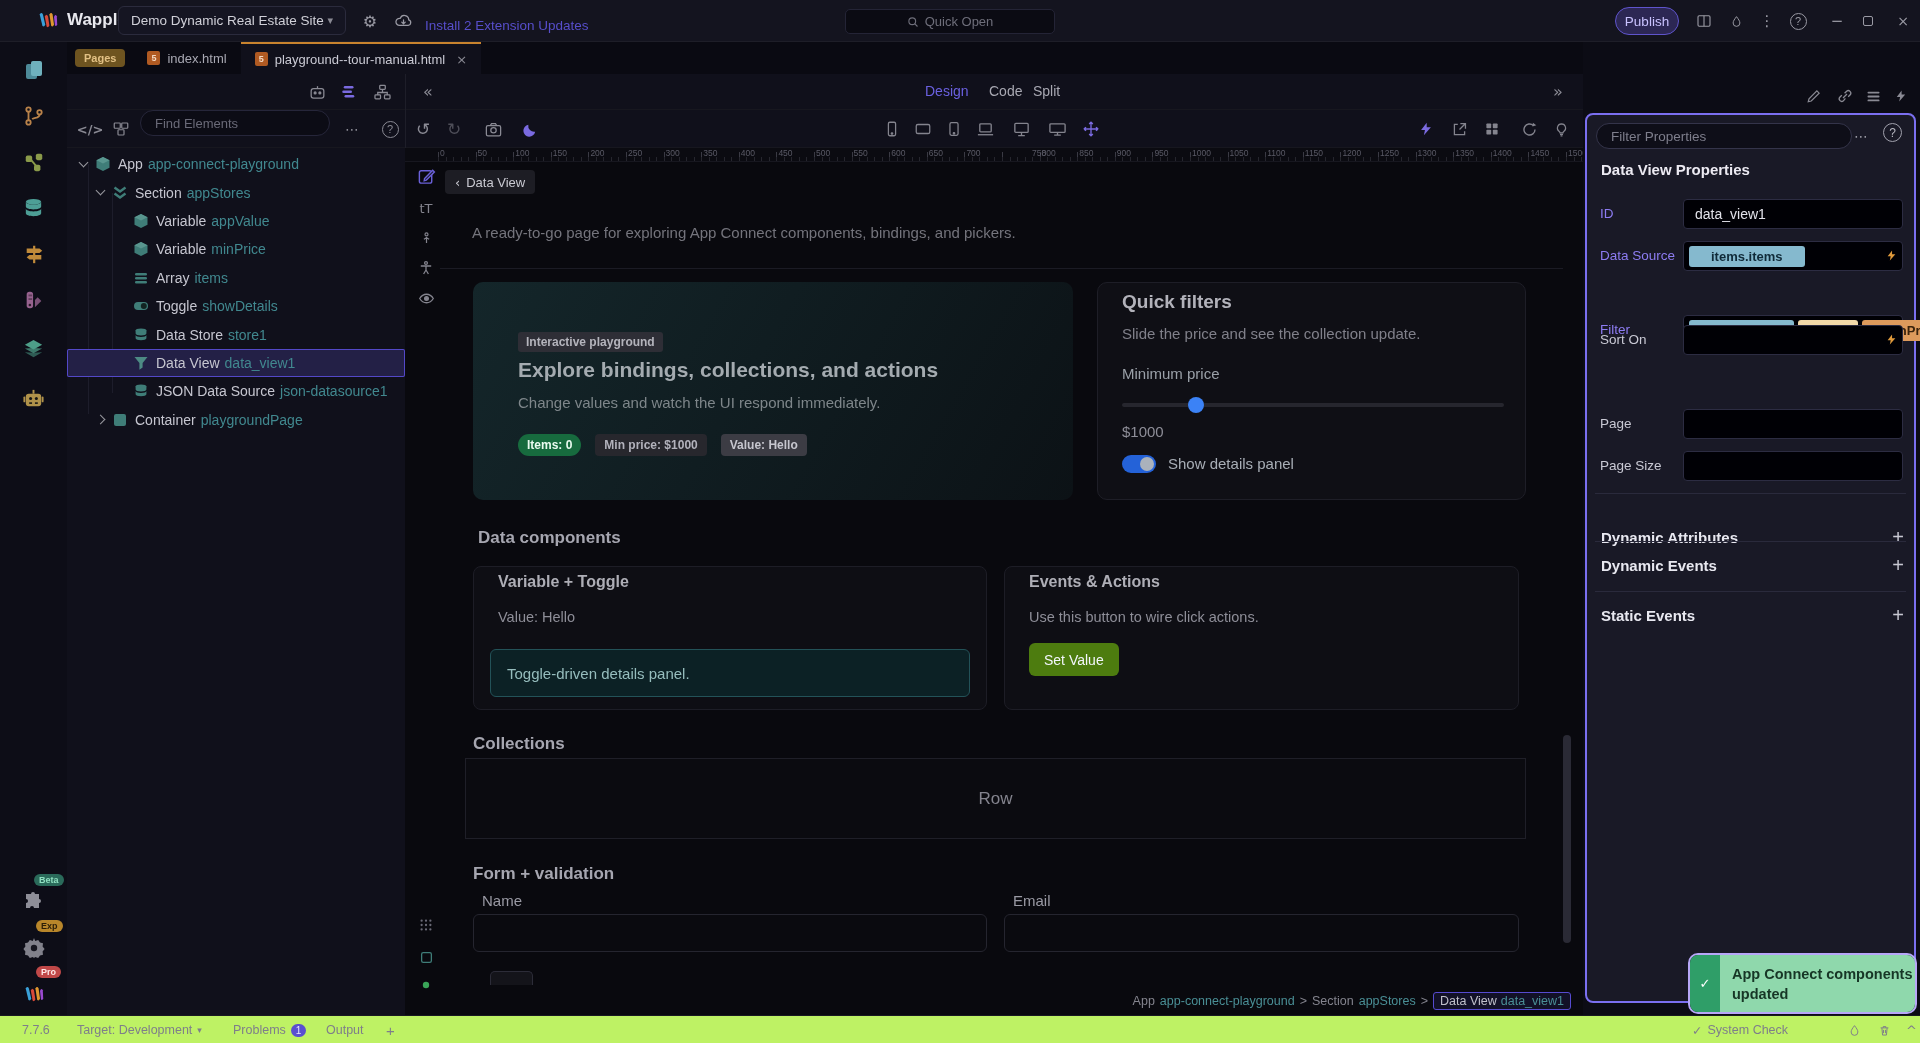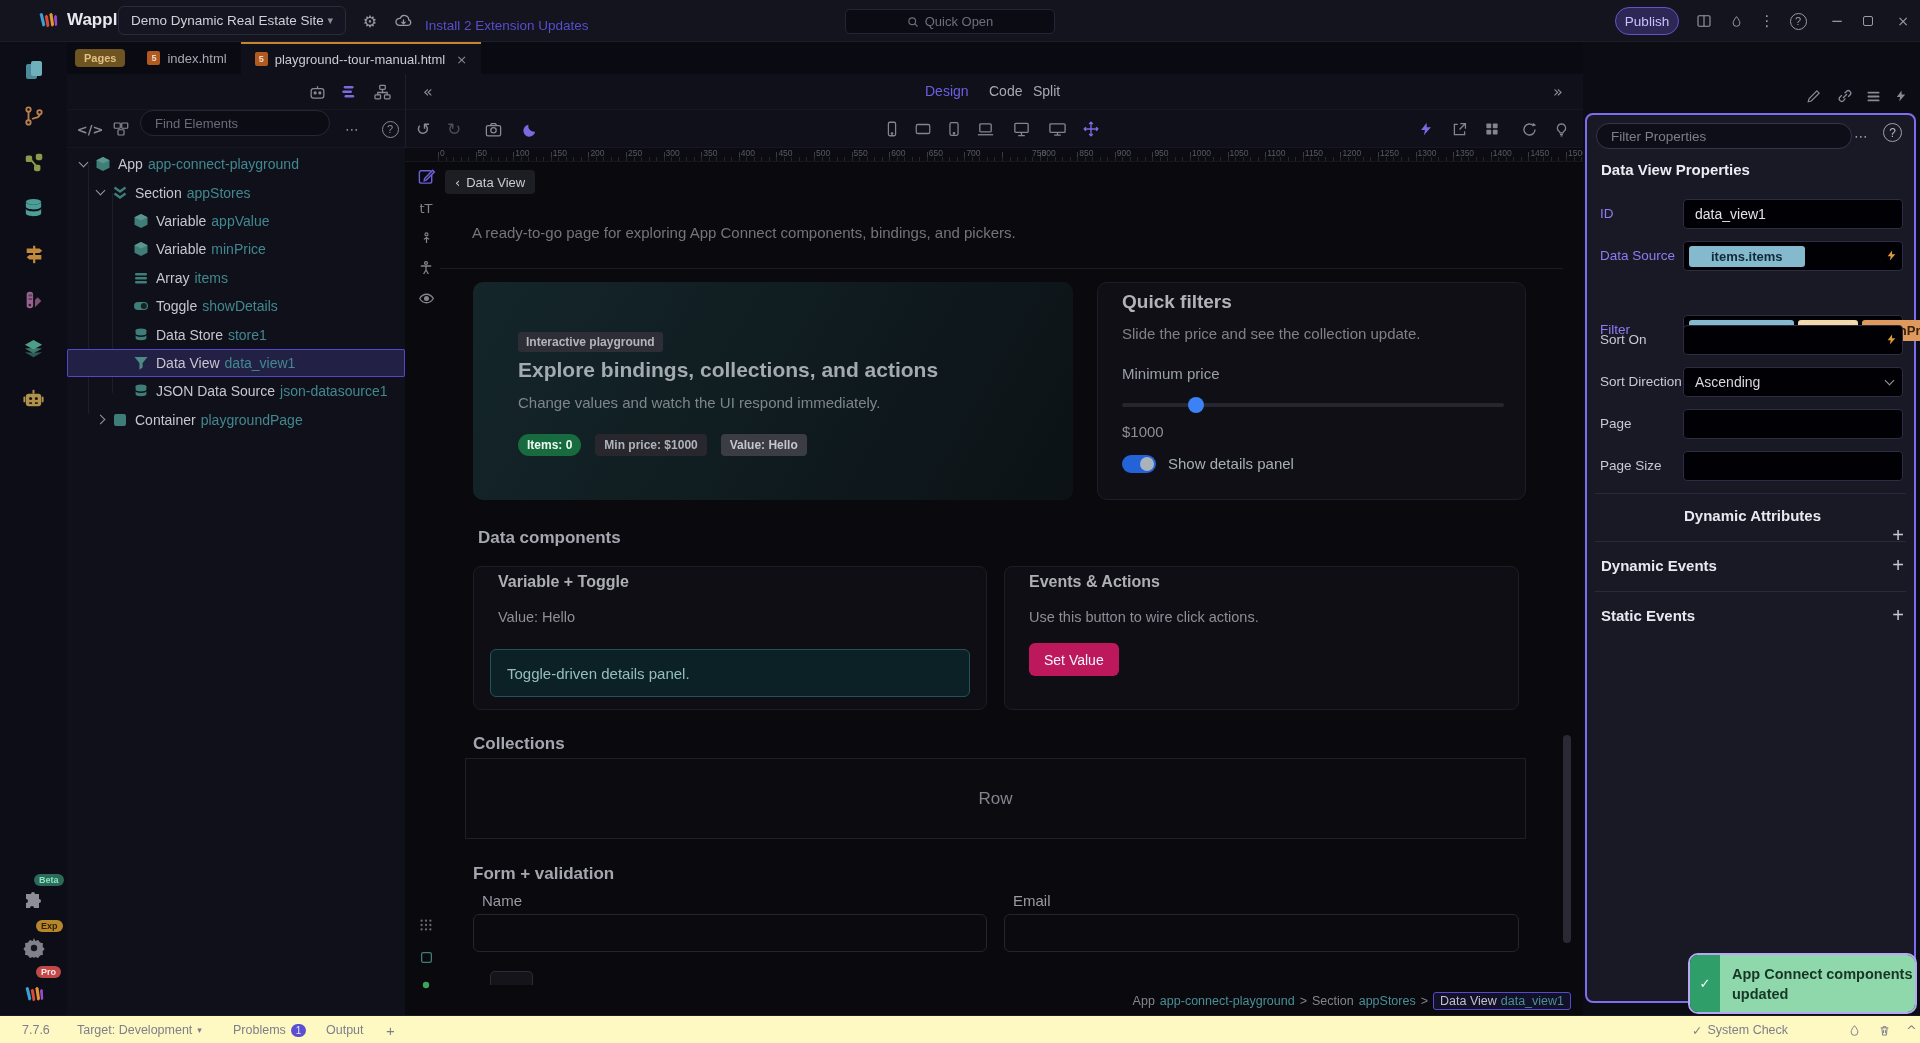--- a/index.html
+++ b/index.html
@@ -91,21 +91,21 @@
   #qf .sval{position:absolute;left:24px;top:140px;font-size:15px;color:#8e8e98;}
   #toggle{position:absolute;left:24px;top:172px;width:34px;height:18px;border-radius:9px;background:#2462d8;}
   #toggle .knob{position:absolute;right:2px;top:2px;width:14px;height:14px;border-radius:50%;background:#aab2bc;}
   #qf .tlab{position:absolute;left:70px;top:172px;font-size:15px;color:#a8aeb6;}
 
   .sect-h{position:absolute;font-size:17px;font-weight:bold;color:#a6a6b0;}
   .card{position:absolute;background:#0e0e14;border:1px solid #1d1d26;border-radius:8px;}
   .card h3{position:absolute;left:24px;top:6px;margin:0;font-size:16px;font-weight:bold;color:#aeaeb6;}
   .card .body{position:absolute;left:24px;top:42px;font-size:14.5px;color:#8e8e98;}
   #vt-panel{position:absolute;left:16px;right:16px;top:82px;height:48px;background:#0c2125;border:1px solid #235258;border-radius:6px;display:flex;align-items:center;padding-left:16px;color:#96bdbd;font-size:15px;}
-  #set-value{position:absolute;left:24px;top:76px;height:33px;padding:0 15px;background:#be185d;border:none;border-radius:6px;color:#f2f6fc;font-size:14px;display:flex;align-items:center;}
+  #set-value{position:absolute;left:24px;top:76px;height:33px;padding:0 15px;background:#4d7c0f;border:none;border-radius:6px;color:#f2f6fc;font-size:14px;display:flex;align-items:center;}
   #col-box{position:absolute;left:60px;top:596px;width:1061px;height:81px;border:1px solid #1f1f28;background:#0b0b10;display:flex;align-items:center;justify-content:center;color:#84848e;font-size:17px;}
   .flabel{position:absolute;font-size:15px;color:#9a9aa4;}
   .finput{position:absolute;height:38px;background:#0a0a0f;border:1px solid #25252f;border-radius:6px;}
   #stub-btn{position:absolute;left:85px;top:809px;width:43px;height:14px;border:1px solid #2c2c38;border-bottom:none;border-radius:5px 5px 0 0;background:#14141a;}
   #cv-scroll{position:absolute;left:1158px;top:661px;width:8px;height:208px;background:#2a2a35;border-radius:4px;}
   #crumb{position:absolute;right:12px;top:918px;font-size:12.5px;color:#84848e;display:flex;align-items:center;gap:5px;}
   #crumb .nm{color:#4a8f96;}
   #crumb .chip{border:1px solid #564bd0;background:rgba(90,80,220,.12);border-radius:3px;padding:1px 6px;display:flex;gap:4px;}
   #crumb .chip .ty{color:#c0c0ca;}
   .mini-ic{position:absolute;left:10px;display:flex;align-items:center;justify-content:center;width:22px;height:22px;color:#8a8a94;}
@@ -133,21 +133,21 @@
   .psect{position:absolute;left:14px;right:10px;height:28px;display:flex;align-items:center;}
   .psect .lbl{font-size:15px;font-weight:bold;color:#e8e8f0;}
   .psect .plus{margin-left:auto;color:#c8c8d2;font-size:20px;font-weight:300;}
 
   
   #toast{position:absolute;left:1688px;top:953px;width:229px;height:61px;border:2px solid #b7a7f7;border-radius:10px;overflow:hidden;display:flex;z-index:50;}
   #toast .tick{width:30px;background:#2f9e68;color:#fff;display:flex;align-items:center;justify-content:center;font-size:13px;}
   #toast .msg{flex:1;background:#8fd8ac;color:#173626;font-size:14.5px;font-weight:600;padding:9px 0 0 12px;line-height:20px;}
 
   
-  #statusbar{position:absolute;left:0;top:1015px;width:1920px;height:28px;background:#fef9c3;border-top:1px solid #191922;color:#7e7e8a;font-size:12.5px;}
+  #statusbar{position:absolute;left:0;top:1015px;width:1920px;height:28px;background:#bef264;border-top:1px solid #191922;color:#7e7e8a;font-size:12.5px;}
   .sb{position:absolute;top:0;height:28px;display:flex;align-items:center;gap:5px;}
   #prob-badge{background:#5a4fd0;color:#e8e5ff;font-size:10px;border-radius:7px;padding:1px 5px;}
 </style>
 </head>
 <body>
 
 <div id="app">
 
   <header id="topbar">
     <div class="logo">
@@ -753,38 +753,31 @@
         </div>
       </div>
       <div class="prow" style="top:210px;">
         <span class="plabel">Sort On</span>
         <div class="pfield">
           <span style="margin-left:auto;"><svg viewBox="0 0 20 20" width="11">
                 <polygon points="11,1 3,11.5 8.5,11.5 7,19 17,7.5 11,7.5" fill="#e09a3c"></polygon>
               </svg></span>
         </div>
       </div>
-      <div class="prow" style="top:252px;">
-        <span class="plabel">Sort Direction</span>
-        <div class="pfield">
-          <span class="selval">Ascending</span>
-          <span class="selchev"></span>
-        </div>
-      </div>
       <div class="prow" style="top:294px;">
         <span class="plabel">Page</span>
         <div class="pfield"></div>
       </div>
       <div class="prow" style="top:336px;">
         <span class="plabel">Page Size</span>
         <div class="pfield"></div>
       </div>
 
       <div class="pdiv" style="top:378px;"></div>
-      <div class="psect" style="top:392px;flex-direction:column;">
+      <div class="psect" style="top:408px;">
         <span class="lbl">Dynamic Attributes</span>
         <span class="plus">+</span>
       </div>
       <div class="pdiv" style="top:426px;"></div>
       <div class="psect" style="top:436px;">
         <span class="lbl">Dynamic Events</span>
         <span class="plus">+</span>
       </div>
       <div class="pdiv" style="top:476px;"></div>
       <div class="psect" style="top:486px;">

